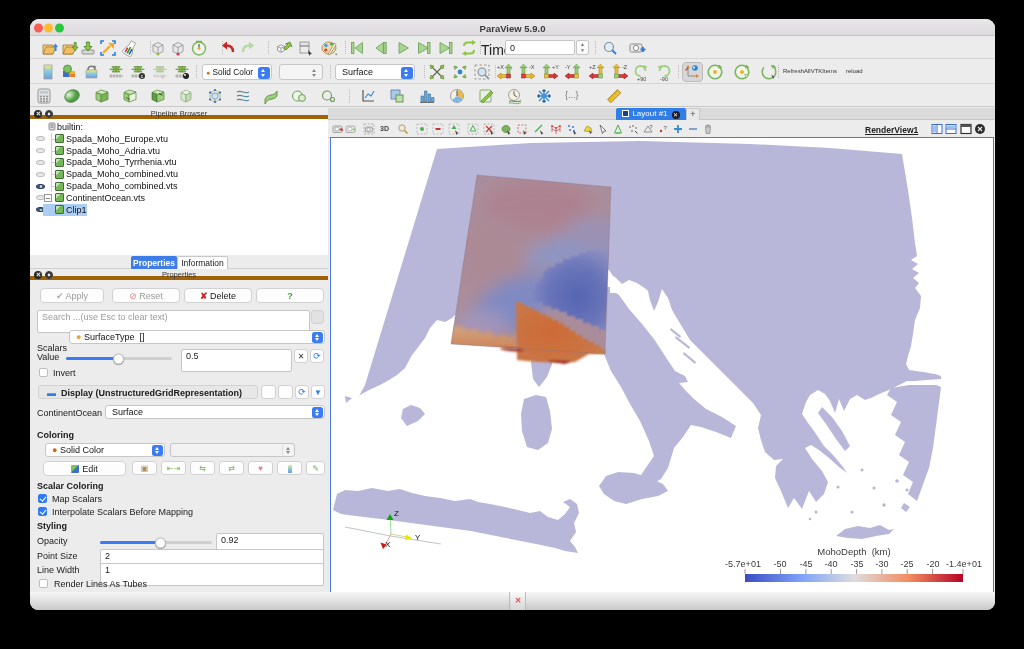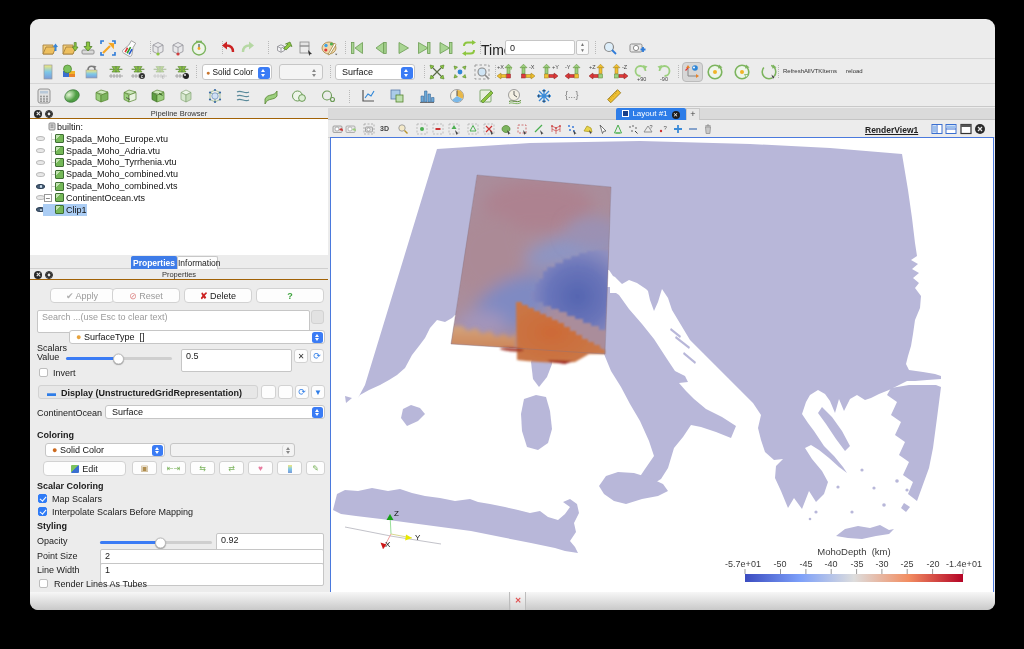--- a/index.html
+++ b/index.html
@@ -5,21 +5,21 @@
 html,body{width:1024px;height:649px;background:#000;font-family:"Liberation Sans",sans-serif;overflow:hidden}
 #win{position:absolute;left:30px;top:19px;width:965px;height:591px;background:#ececec;border-radius:9px}
 #titlebar{position:absolute;left:0;top:0;width:100%;height:17px;background:linear-gradient(#eae8ea,#dcdadc);border-radius:9px 9px 0 0;border-bottom:1px solid #c6c4c6}
 .tl{position:absolute;top:8.5px;width:9px;height:9px;border-radius:50%;transform:translateY(-50%)}
 #title{position:absolute;width:100%;text-align:center;top:4px;font-size:9.5px;font-weight:bold;color:#3a3a3a}
 .tbrow{position:absolute;left:0;width:100%;background:#ececec}
 #tb1{top:17px;height:23px;border-bottom:1px solid #d5d5d5}
 #tb2{top:41px;height:24px;border-bottom:1px solid #d5d5d5}
 #tb3{top:66px;height:22px;border-bottom:1px solid #c9c9c9}
 #leftpanel{position:absolute;left:0;top:89px;width:298px;height:484px;background:#ececec}
-.paneltitle{position:relative;height:11px;background:#ececec;border-bottom:1px solid #a16207;text-align:center;font-size:7.5px;color:#333;line-height:11px}
+.paneltitle{position:relative;height:11px;background:#ececec;border-bottom:4px solid #a16207;text-align:center;font-size:7.5px;color:#333;line-height:11px}
 .pclose,.pfloat{position:absolute;top:1.5px;width:8px;height:8px;border-radius:50%;background:#262626}
 .pclose{left:4px}.pfloat{left:15px;background:radial-gradient(circle at 50% 50%,#262626 55%,#262626 56%);border:1px solid #262626;background:#ececec;box-shadow:inset 0 0 0 1.6px #262626}
 .pclose:before,.pclose:after{content:"";position:absolute;left:3.6px;top:1.6px;width:1.2px;height:5px;background:#ececec}
 .pclose:before{transform:rotate(45deg)}.pclose:after{transform:rotate(-45deg)}
 #tree{position:relative;height:136px;background:#fff;font-size:9px;color:#111}
 .trow{position:absolute;left:0;width:100%;height:12px;line-height:12px}
 .trow .lbl{position:absolute;left:36px;white-space:nowrap}
 .eyec,.eyeo{position:absolute;left:6px;top:3.5px;width:9px;height:5px;border:1px solid #b9b9b9;border-radius:50%;background:#e8e8e8}
 .eyeo{background:#4a6079;border-color:#24384e}
 .eyeo:after{content:"";position:absolute;left:2.6px;top:0.6px;width:2.6px;height:2.6px;border-radius:50%;background:#cfe0ef}
@@ -60,20 +60,26 @@
 .ic{position:absolute}
 .ti{position:absolute;top:3px;width:18px;height:18px}
 .ti2{position:absolute;top:3px;width:18px;height:18px}
 .ti3{position:absolute;top:2px;width:18px;height:18px}
 .tsep{position:absolute;top:5px;height:13px;width:1px;border-left:1px dotted #b9b9b9}
 .vi{position:absolute;top:3px;width:12px;height:12px}
 svg{display:block}
 </style></head>
 <body>
 <div id="win">
+  <div id="titlebar">
+    <div class="tl" style="left:3.5px;background:#f95f57"></div>
+    <div class="tl" style="left:14px;background:#fdbb2e"></div>
+    <div class="tl" style="left:24.5px;background:#29c63f"></div>
+    <div id="title">ParaView 5.9.0</div>
+  </div>
   <div id="tb1" class="tbrow"><div class="tsep" style="left:120px"></div><div class="tsep" style="left:192px"></div><div class="tsep" style="left:238px"></div><div class="tsep" style="left:315px"></div><div class="tsep" style="left:450px"></div><div class="tsep" style="left:565px"></div>
     <svg class="ti" style="left:11px" viewBox="0 0 18 18">
         <path d="M2 6 l10 0 0 9 -10 0z" fill="#f3cf7c" stroke="#a8823e" stroke-width="0.9"></path>
         <path d="M2 15 l3-7 10 0 -3 7z" fill="#eec05f" stroke="#a8823e" stroke-width="0.9"></path>
         <path d="M12 8 l2.5-3.5L17 8h-1.5v4h-2V8z" fill="#3a87d8"></path>
       </svg>
     <svg class="ti" style="left:31px" viewBox="0 0 18 18">
         <path d="M2 6 l10 0 0 9 -10 0z" fill="#f3cf7c" stroke="#a8823e" stroke-width="0.9"></path>
         <path d="M2 15 l3-7 10 0 -3 7z" fill="#eec05f" stroke="#a8823e" stroke-width="0.9"></path>
         <path d="M13.2 3.5h2V8h1.8l-2.8 4-2.8-4h1.8z" fill="#8dc63f" stroke="#4e7e2a" stroke-width="0.7"></path>
@@ -507,25 +513,25 @@
         </div>
       <div class="trow" style="top:84.6px">
           <span class="eyeo"></span>
           <div style="position:absolute;left:13px;top:0;width:44px;height:12px;background:#abcdf4"></div>
           <span class="cub"></span>
           <span class="lbl">Clip1</span>
         </div>
     </div>
     <div id="tabsrow">
       <div class="tab tabsel" style="left:101px;width:46px">Properties</div>
-      <div class="tab" style="left:147px;width:41px">Information</div>
+      <div class="tab" style="left:147px;width:51px">Information</div>
     </div>
     <div class="paneltitle"><div class="pclose"></div><div class="pfloat"></div>Properties</div>
     <div id="props">
-      <div class="btn" style="left:20px;top:8px;width:64px;color:#9a9a9a"><span style="color:#b0b0b0">✔</span> Apply</div>
+      <div class="btn" style="left:10px;top:8px;width:64px;color:#9a9a9a"><span style="color:#b0b0b0">✔</span> Apply</div>
       <div class="btn" style="left:82px;top:8px;width:68px;color:#9a9a9a"><span style="color:#d88">⊘</span> Reset</div>
       <div class="btn" style="left:154px;top:8px;width:68px;color:#1a1a1a"><span style="color:#cc2222;font-weight:bold">✘</span> Delete</div>
       <div class="btn" style="left:226px;top:8px;width:68px;color:#3ba33b;font-weight:bold">?</div>
       <div class="inp" style="left:7px;top:30px;width:273px;color:#9b9b9b">Search ...(use Esc to clear text)</div>
       <div class="sbtn" style="left:281px;top:30px;width:13px;background:#e2e2e2"></div>
       <div class="lbl9" style="left:7px;top:63px">Scalars</div>
       <div class="dd" style="left:39px;top:50px;width:256px"><span style="color:#e8a33d;margin-left:6px">●</span> SurfaceType&nbsp; []<div class="stepper">
             <div class="arrup"></div>
             <div class="arrdn"></div>
           </div></div>

